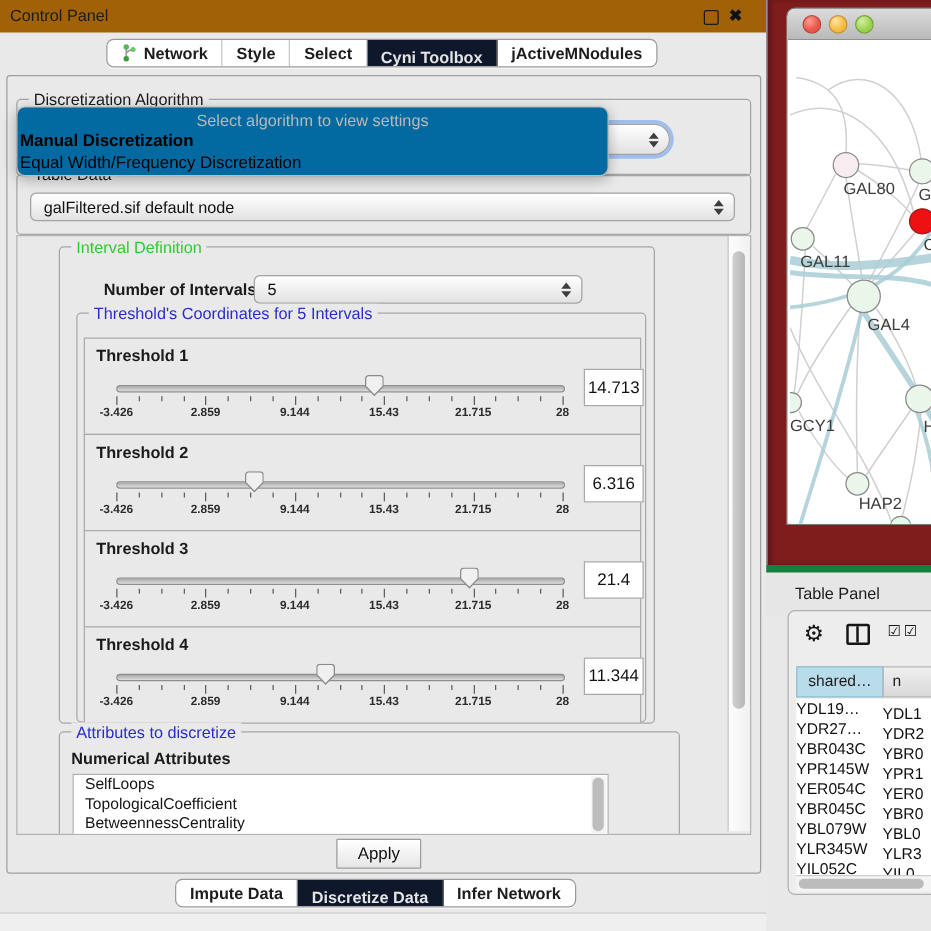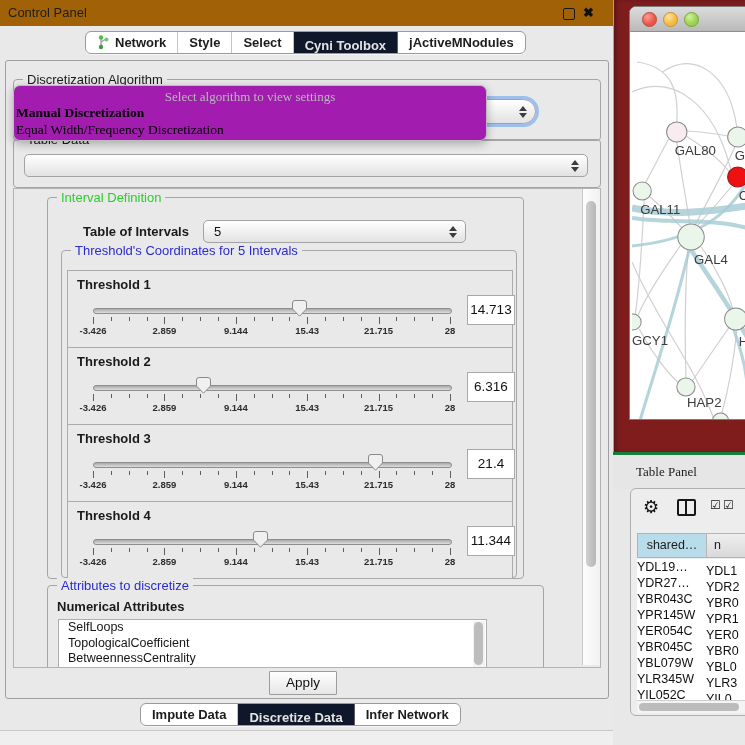--- a/index.html
+++ b/index.html
@@ -29,21 +29,21 @@
   .gtitle.green{color:#2ecc2e;}
   .gtitle.blue{color:#2b2bcf;}
 
   .combo{position:absolute;background:linear-gradient(#ffffff,#e2e2e2);border:1px solid #a3a3a3;border-radius:5px;font-size:13px;color:#111;display:flex;align-items:center;padding:0 10px;box-sizing:border-box;}
   .combo .spin{position:absolute;right:8px;top:50%;transform:translateY(-50%);display:flex;flex-direction:column;gap:2px;}
   .arr-up{width:0;height:0;border-left:4px solid transparent;border-right:4px solid transparent;border-bottom:5px solid #3d3d3d;}
   .arr-dn{width:0;height:0;border-left:4px solid transparent;border-right:4px solid transparent;border-top:5px solid #3d3d3d;}
   #algo-combo{left:17px;top:38px;width:513px;height:25px;border-radius:13px;
      box-shadow:0 0 0 3px rgba(96,155,240,.55);}
 
-  #algo-popup{left:7px;top:24px;width:472px;height:54px;background:#a21caf;border:1px solid #bcbcbc;border-radius:7px;box-shadow:0 3px 10px rgba(0,0,0,.28);z-index:5;font-family:Liberation Serif, serif;}
+  #algo-popup{left:7px;top:24px;width:472px;height:54px;background:#0369a1;border:1px solid #bcbcbc;border-radius:7px;box-shadow:0 3px 10px rgba(0,0,0,.28);z-index:5;}
   #popup-hint{position:absolute;left:0;right:0;top:3px;text-align:center;font-size:13px;color:#b9b9b9;}
   .popup-opt{position:absolute;left:2px;font-size:13.5px;color:#000;white-space:nowrap;}
   #popup-opt-0{top:19px;font-weight:bold;}
   #popup-opt-1{top:36px;}
 
   #scrollpane{left:7px;top:127px;width:586px;height:478px;border:1px solid #b3b3b3;background:#e9e9e9;overflow:hidden;}
   #vscroll{position:absolute;right:0;top:0;width:17px;height:476px;background:linear-gradient(90deg,#fdfdfd,#f1f1f1);border-left:1px solid #c6c6c6;}
   #vscroll-thumb{position:absolute;left:3px;top:12px;width:10px;height:366px;background:linear-gradient(90deg,#cfcfcf,#b7b7b7);border-radius:6px;}
 
   .bold-label{font-weight:bold;font-size:13px;color:#1a1a1a;white-space:nowrap;}
@@ -73,21 +73,21 @@
   
   #net-panel{left:613px;top:0;width:132px;height:452px;background:#7f1d1d;border-left:1px solid #98a5b8;box-shadow:inset 3px 0 4px rgba(0,0,20,.25);}
   #net-window{position:absolute;left:15px;top:6px;width:117px;height:412px;border:1px solid #7c7c7c;border-radius:7px 0 0 0;background:#fff;overflow:hidden;}
   #net-titlebar{position:absolute;left:0;top:0;width:100%;height:24px;background:linear-gradient(#dcdcdc,#b9b9b9);border-bottom:1px solid #8f8f8f;}
   .tl{position:absolute;top:5px;width:13px;height:13px;border-radius:50%;}
   #tl-red{left:12px;background:radial-gradient(circle at 35% 30%,#ff9a90,#e8564a 60%);border:1px solid #b8463d;}
   #tl-yellow{left:33px;background:radial-gradient(circle at 35% 30%,#ffe3a0,#f5b93e 60%);border:1px solid #c69334;}
   #tl-green{left:54px;background:radial-gradient(circle at 35% 30%,#d2f0a0,#9ad14c 60%);border:1px solid #74a53a;}
   #net-canvas{position:absolute;left:2px;top:25px;width:115px;height:388px;background:#fff;}
 
-  #table-panel-header{left:613px;top:452px;width:132px;height:34px;background:#e6e6e6;border-top:3px solid #15803d;font-family:Liberation Serif, serif;}
+  #table-panel-header{left:613px;top:452px;width:132px;height:34px;background:#e6e6e6;border-top:6px solid #15803d;}
   #table-panel-title{left:23px;top:0;line-height:34px;font-size:13px;color:#1b1b1b;}
 
   #table-panel{left:630px;top:488px;width:115px;height:226px;background:#ededed;border:1px solid #b0b0b0;border-radius:6px 0 0 6px;overflow:hidden;}
   #tp-toolbar{position:absolute;left:0;top:0;width:100%;height:44px;}
   #gear-ic{position:absolute;left:12px;top:7px;font-size:18px;color:#161616;line-height:22px;}
   #cols-ic{position:absolute;left:46px;top:10px;width:15px;height:13px;border:2px solid #161616;border-radius:2px;}
   #cols-ic::after{content:"";position:absolute;left:6px;top:0;width:2px;height:13px;background:#161616;}
   .chk-ic{position:absolute;top:9px;font-size:12px;color:#161616;}
   #chk1{left:79px;} #chk2{left:92px;}
   .tp-hrow{position:absolute;left:0;top:44px;height:25px;width:100%;}
@@ -157,33 +157,34 @@
 
       <div id="algo-popup" class="abs">
         <div id="popup-hint">Select algorithm to view settings</div>
         <div id="popup-opt-0" class="popup-opt">Manual Discretization</div>
         <div id="popup-opt-1" class="popup-opt">Equal Width/Frequency Discretization</div>
       </div>
 
       <div class="group" style="left:7px;top:78px;width:586px;height:47px;">
         <div class="gtitle black">Table Data</div>
         <div class="combo" style="left:10px;top:14px;width:564px;height:23px;">
+          <span>galFiltered.sif default node</span>
           <span class="spin">
               <span class="arr-up"></span>
               <span class="arr-dn"></span>
             </span>
         </div>
       </div>
 
       <div id="scrollpane" class="abs">
 
         <div class="group" style="left:33px;top:8px;width:475px;height:380px;">
           <div class="gtitle green">Interval Definition</div>
 
-          <div class="abs bold-label" style="left:35px;top:26px;">Table of Intervals</div>
+          <div class="abs bold-label" style="left:35px;top:26px;">Number of Intervals</div>
           <div class="combo" style="left:155px;top:22px;width:263px;height:23px;">
             <span>5</span>
             <span class="spin">
                 <span class="arr-up"></span>
                 <span class="arr-dn"></span>
               </span>
           </div>
 
           <div class="group" style="left:13px;top:52px;width:454px;height:326px;border-color:#a8a8a8;">
             <div class="gtitle blue">Threshold's Coordinates for 5 Intervals</div>

